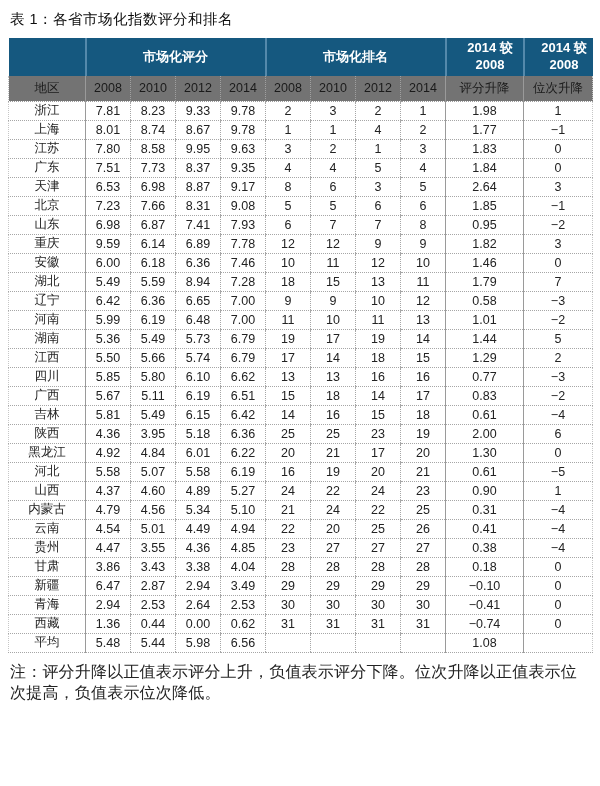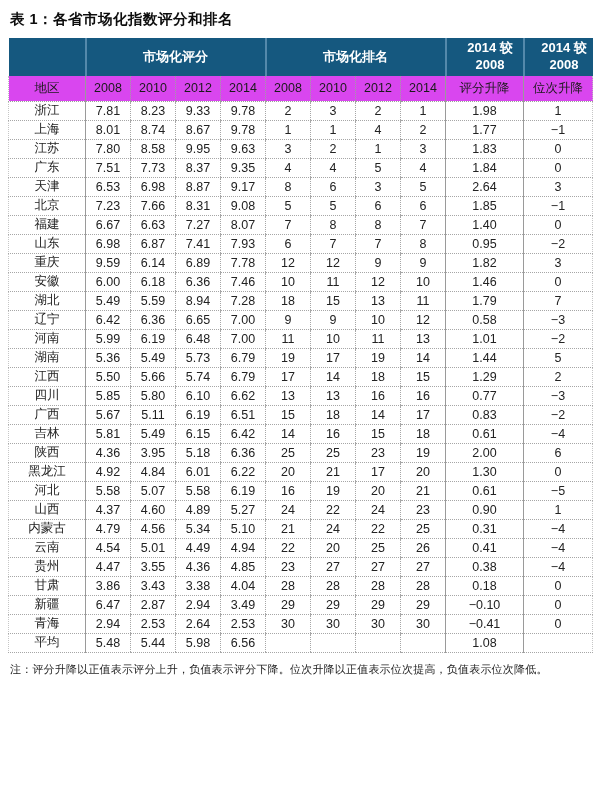--- a/index.html
+++ b/index.html
@@ -5,38 +5,38 @@
   * { box-sizing: border-box; }
   html, body { margin: 0; padding: 0; background: #ffffff; }
   body {
     width: 600px; height: 786px;
     font-family: "Liberation Sans", "DejaVu Sans", sans-serif;
     color: #1f1f1f;
   }
   .page { width: 600px; height: 786px; padding: 6px 8px 0 8px; }
 
   .title { margin: 4px 0 9px 2px; font-size: 14.5px; color: #0d0d0d; letter-spacing: 0.5px; }
-  .title .prefix { font-weight: 700; }
-  .title .main { font-weight: 700; }
+  .title .prefix { font-weight: 400; }
+  .title .main { font-weight: 400; }
 
   table.grid { border-collapse: collapse; table-layout: fixed; width: 584px; }
 
   
   tr.group-row th {
     background: #15587f; color: #ffffff;
     font-size: 13px; font-weight: 700;
     height: 38px; padding: 0; text-align: center;
     border: none; line-height: 1.3;
   }
   tr.group-row th + th { border-left: 2px solid #5489ab; }
   tr.group-row .two-line span { display: block; margin-left: 11px; }
 
   
   tr.sub-row th {
-    background: #d946ef; color: #1a1a1a;
+    background: #737373; color: #1a1a1a;
     font-size: 12.5px; font-weight: 400;
     height: 25px; padding: 0; text-align: center;
     border-left: 1px dotted #a0a0a0;
     border-bottom: 1px dotted #9c9c9c;
   }
   tr.sub-row th:first-child { border-left: 1px dotted #c0c0c0; }
   tr.sub-row th:nth-child(2),
   tr.sub-row th:nth-child(10),
   tr.sub-row th:nth-child(11) { border-left: 1px solid #9a9a9a; }
   tr.sub-row th:last-child { border-right: 1px dotted #c0c0c0; }
@@ -48,21 +48,21 @@
     border-left: 1px dotted #a6a6a6;
     border-bottom: 1px dotted #a6a6a6;
     white-space: nowrap; overflow: hidden;
   }
   tbody td:first-child { border-left: 1px dotted #c6c6c6; }
   tbody td:nth-child(2),
   tbody td:nth-child(10),
   tbody td:nth-child(11) { border-left: 1px solid #9a9a9a; }
   tbody td:last-child { border-right: 1px dotted #c6c6c6; }
 
-  .footnote { margin: 9px 0 0 2px; font-size: 11px; color: #232323; letter-spacing: 0.2px; }
+  .footnote { margin: 9px 0 0 2px; font-size: 16px; color: #232323; letter-spacing: 0.2px; }
 </style>
 </head>
 <body>
 
 <div class="page">
 
   <div class="title">
     <span class="prefix">表 1：</span><span class="main">各省市场化指数评分和排名</span>
   </div>
 
@@ -181,33 +181,20 @@
           <td>8.31</td>
           <td>9.08</td>
           <td>5</td>
           <td>5</td>
           <td>6</td>
           <td>6</td>
           <td>1.85</td>
           <td>−1</td>
         </tr>
         <tr>
-          <td>福建</td>
-          <td>6.67</td>
-          <td>6.63</td>
-          <td>7.27</td>
-          <td>8.07</td>
-          <td>7</td>
-          <td>8</td>
-          <td>8</td>
-          <td>7</td>
-          <td>1.40</td>
-          <td>0</td>
-        </tr>
-        <tr>
           <td>山东</td>
           <td>6.98</td>
           <td>6.87</td>
           <td>7.41</td>
           <td>7.93</td>
           <td>6</td>
           <td>7</td>
           <td>7</td>
           <td>8</td>
           <td>0.95</td>
@@ -467,20 +454,33 @@
           <td>2.64</td>
           <td>2.53</td>
           <td>30</td>
           <td>30</td>
           <td>30</td>
           <td>30</td>
           <td>−0.41</td>
           <td>0</td>
         </tr>
         <tr>
+          <td>西藏</td>
+          <td>1.36</td>
+          <td>0.44</td>
+          <td>0.00</td>
+          <td>0.62</td>
+          <td>31</td>
+          <td>31</td>
+          <td>31</td>
+          <td>31</td>
+          <td>−0.74</td>
+          <td>0</td>
+        </tr>
+        <tr>
           <td>平均</td>
           <td>5.48</td>
           <td>5.44</td>
           <td>5.98</td>
           <td>6.56</td>
           <td></td>
           <td></td>
           <td></td>
           <td></td>
           <td>1.08</td>

